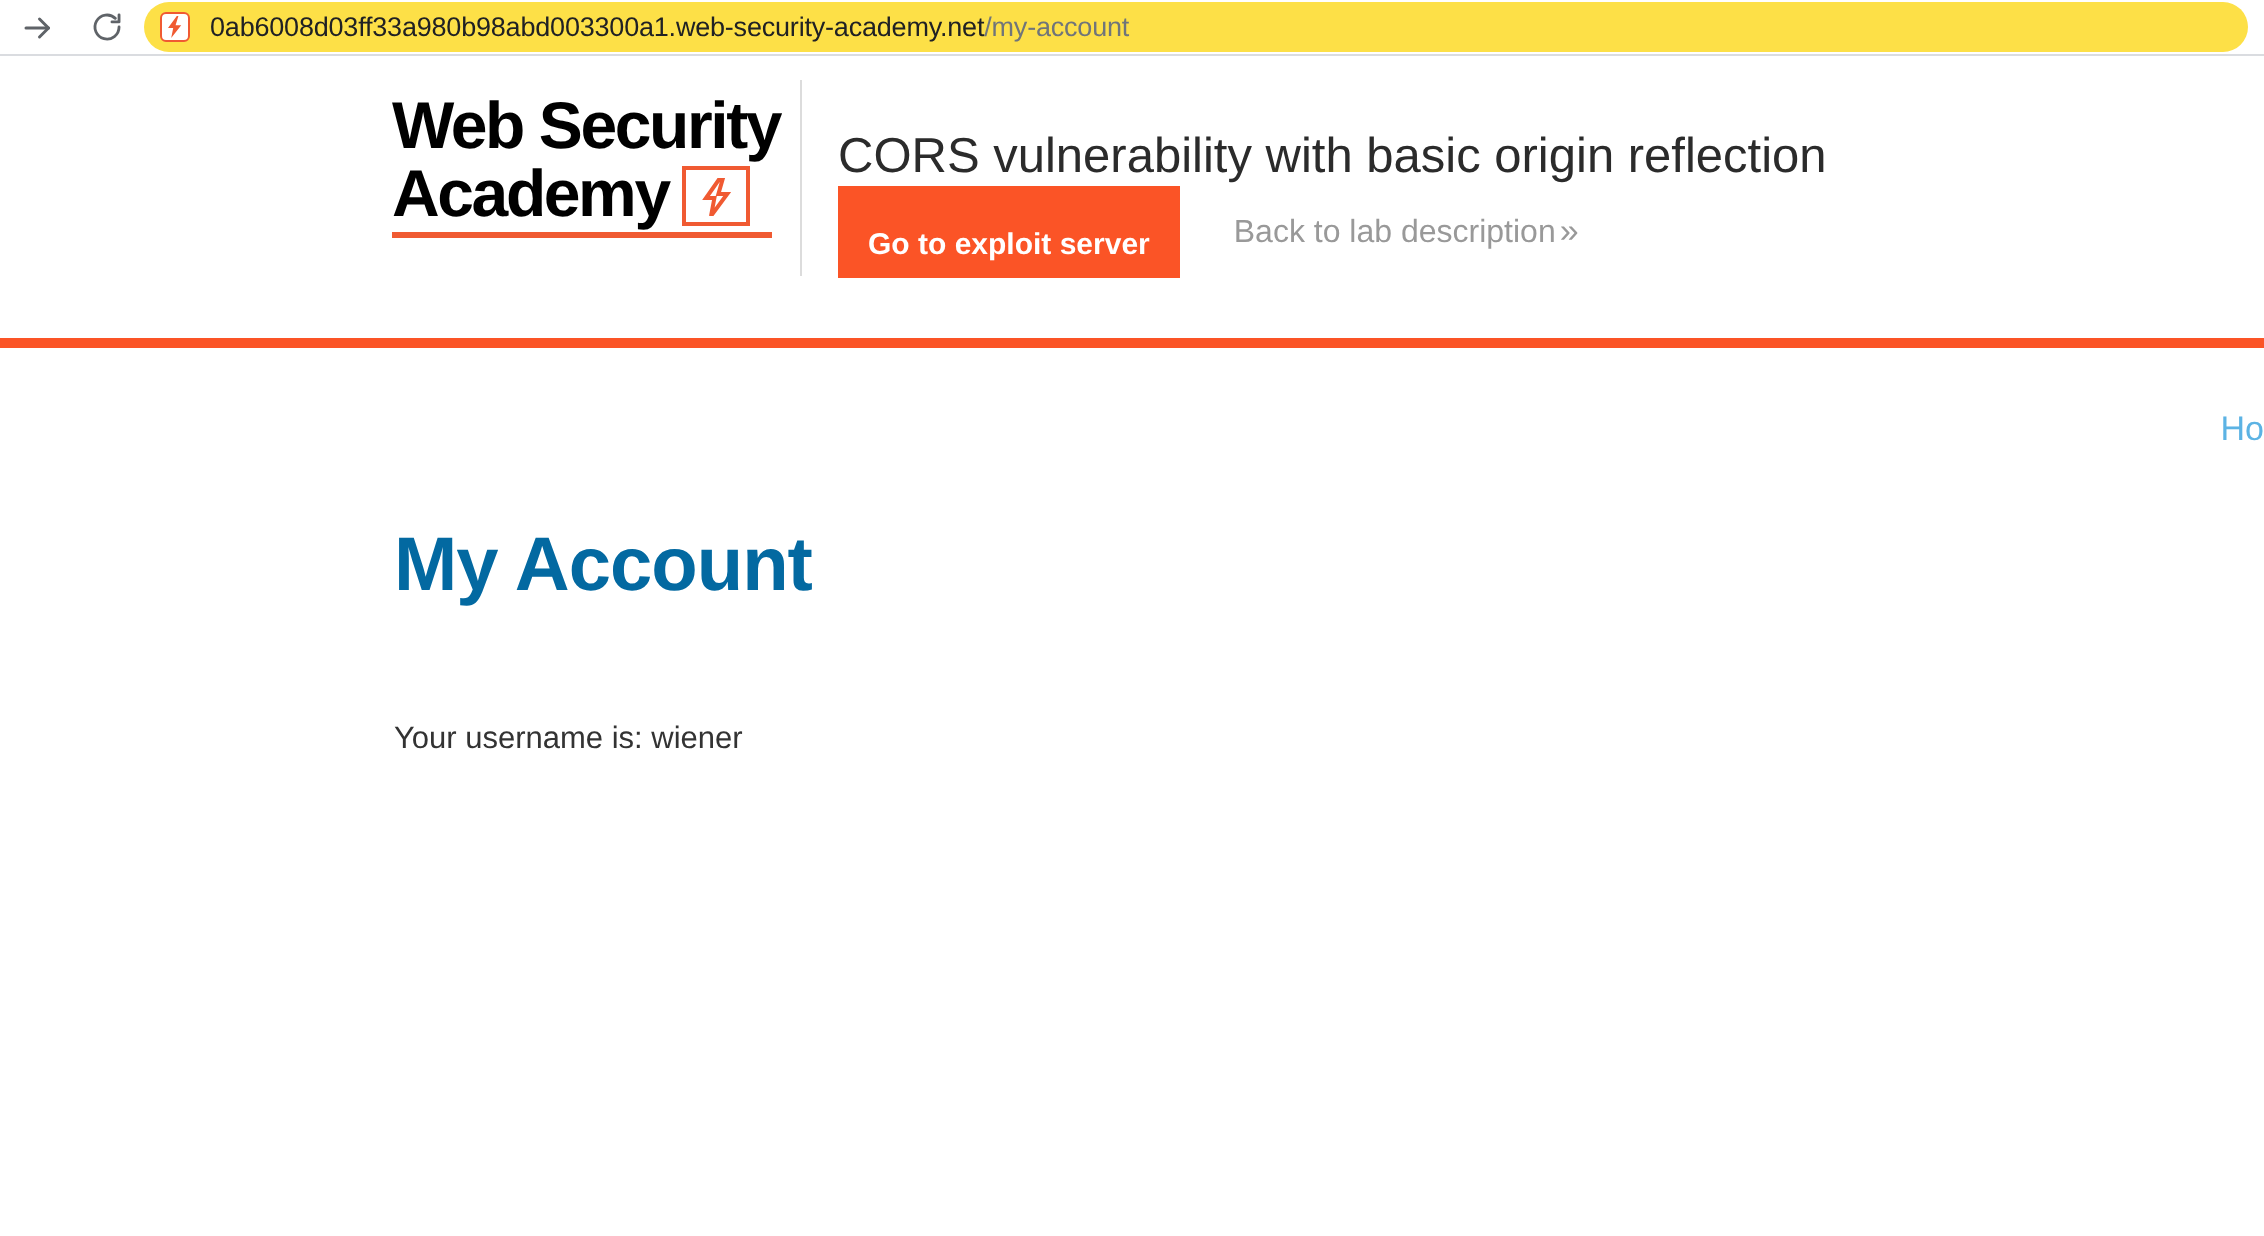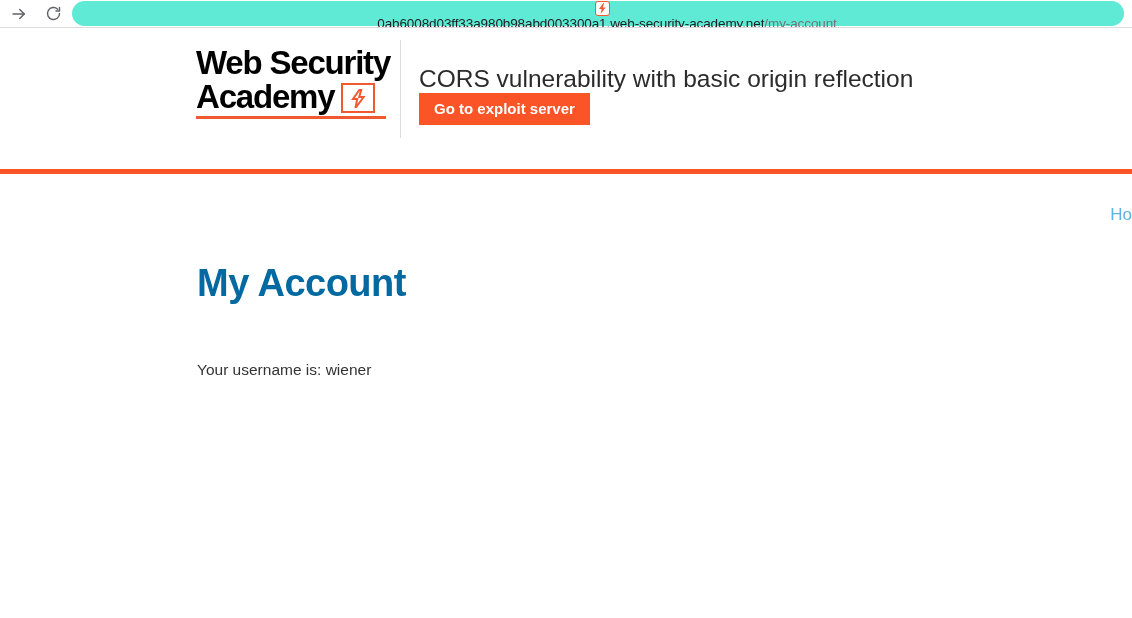--- a/index.html
+++ b/index.html
@@ -37,27 +37,26 @@
   }
   .nav-icon.forward { margin-left: 6px; }
   .nav-icon.reload  { margin-left: 8px; }
 
   .omnibox {
     position: absolute;
     left: 72px;
     top: 1px;
     width: 1052px;
     height: 25px;
-    background: #5eead4;
+    background: #fde047;
     border-radius: 13px;
     display: flex;
     align-items: center;
     padding-left: 8px;
     box-sizing: border-box;
-    flex-direction: column;
   }
   .favicon {
     width: 15px;
     height: 15px;
     border: 1.6px solid #f05a32;
     border-radius: 3px;
     box-sizing: border-box;
     display: flex;
     align-items: center;
     justify-content: center;
@@ -145,21 +144,21 @@
     left: 419px;
     top: 65px;
     display: flex;
     align-items: center;
   }
   .btn-orange {
     background: #fb5426;
     color: #ffffff;
     font-size: 15px;
     font-weight: bold;
-    padding: 8px 15px 8px 15px;
+    padding: 22px 15px 8px 15px;
     border: none;
     cursor: pointer;
     white-space: nowrap;
     font-family: "Liberation Sans", sans-serif;
     line-height: 16px;
   }
   .btn-gap { width: 13px; }
   .back-link {
     margin-left: 14px;
     color: #999999;
@@ -294,20 +293,21 @@
     <div class="logo-rule"></div>
   </div>
 
   <div class="header-divider"></div>
 
   <div class="lab-title">CORS vulnerability with basic origin reflection</div>
 
   <div class="lab-actions">
     <button class="btn-orange">Go to exploit server</button>
     <span class="btn-gap"></span>
+    <a class="back-link"><span>Back to lab description</span><span class="chev">»</span></a>
   </div>
 </div>
 
 <div class="orange-rule"></div>
 
 <div class="page-body">
 
   <a class="home-link">Ho</a>
 
   <h1 class="account-title">My Account</h1>

